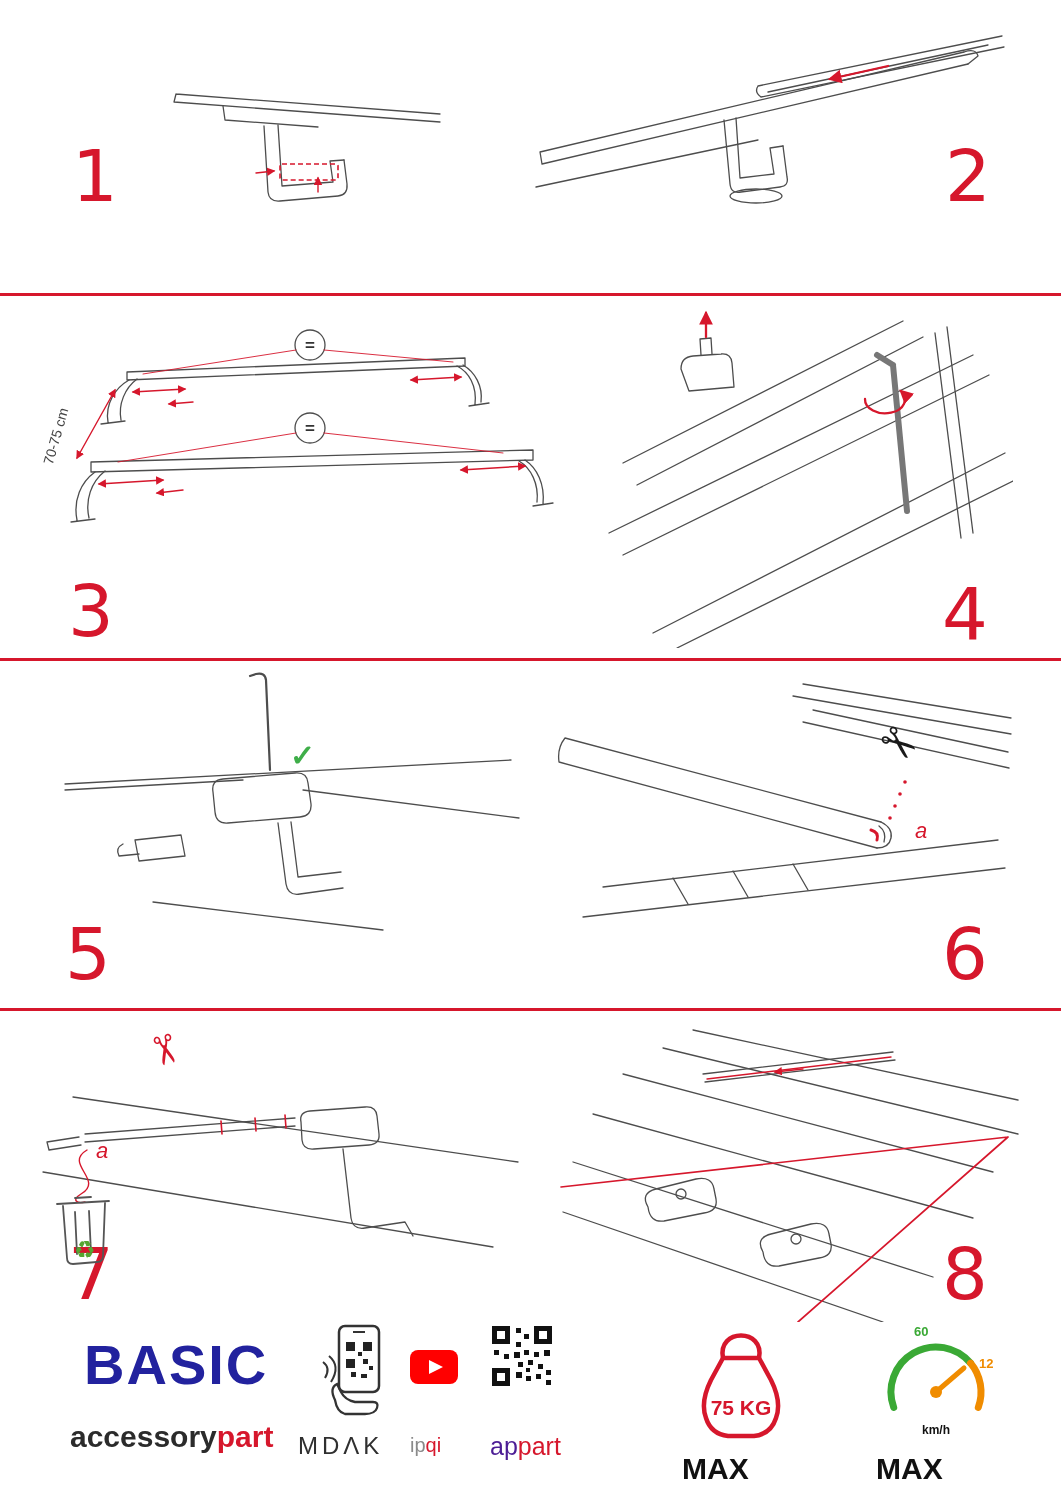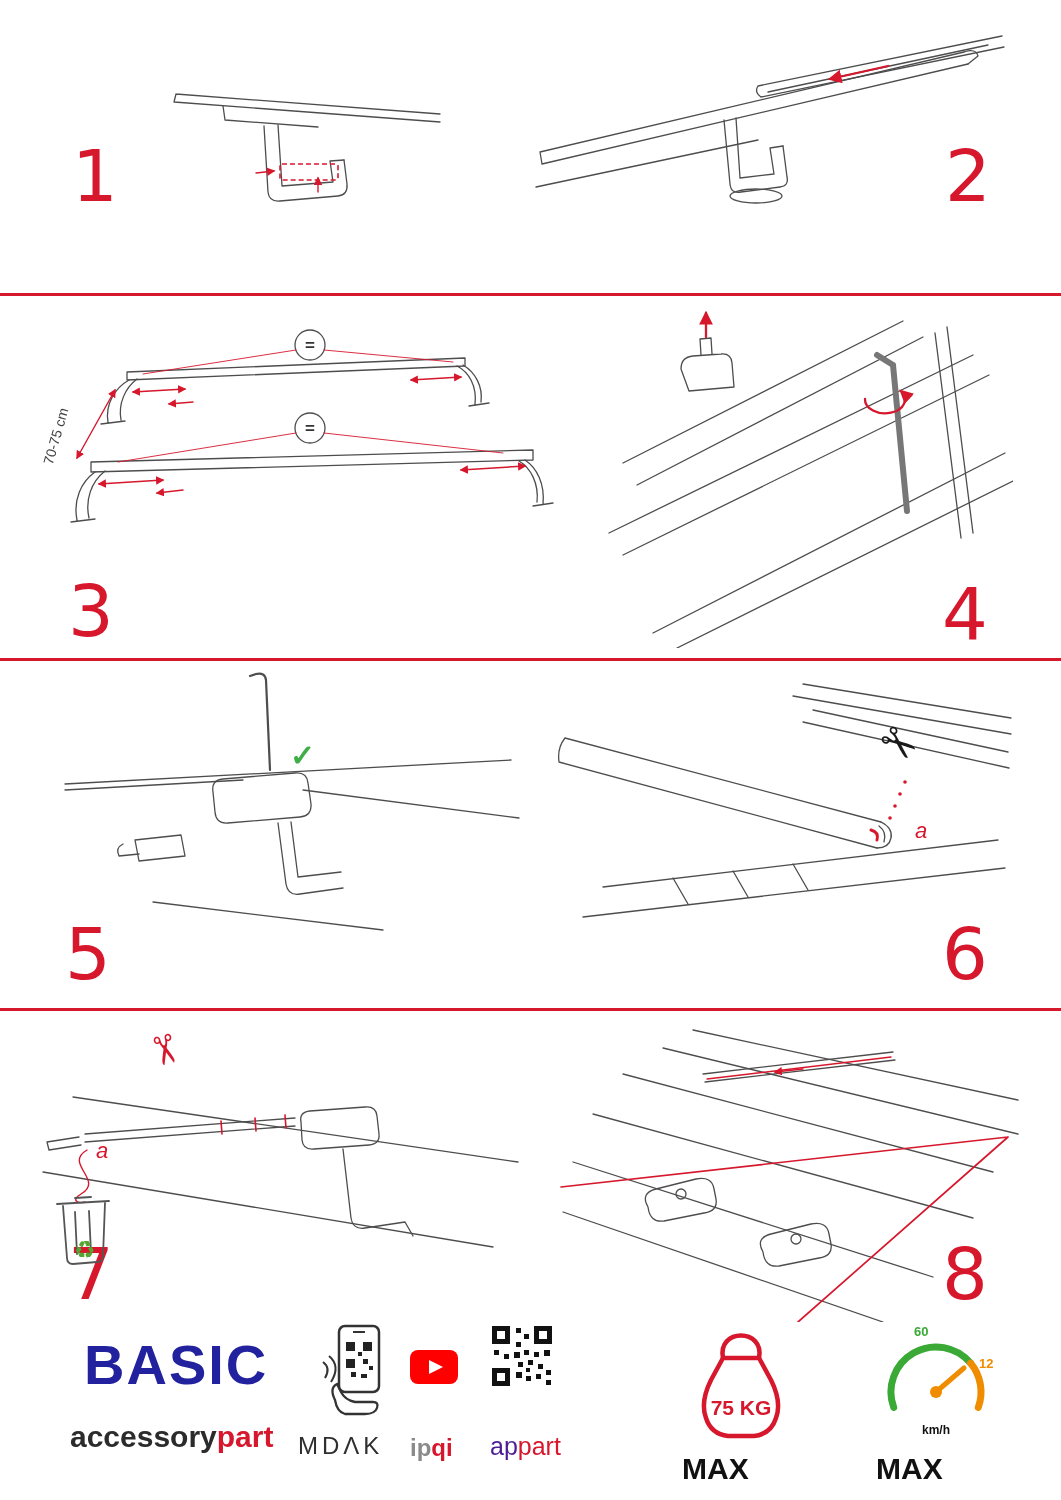--- a/index.html
+++ b/index.html
@@ -38,21 +38,21 @@
   .scissors.red{color:var(--red);font-size:40px;transform:rotate(75deg)}
   .recycle{position:absolute;color:#55a630;font-size:24px;font-family:"DejaVu Sans",sans-serif}
   
   .brand-basic{position:absolute;left:84px;top:1332px;font-size:56px;font-weight:bold;
     letter-spacing:2px;color:var(--blue);font-family:"Liberation Sans",sans-serif}
   .brand-sub{position:absolute;left:70px;top:1420px;font-size:30px;font-weight:bold;letter-spacing:0px}
   .brand-sub .l{color:#2b2b2b}
   .brand-sub .r{color:var(--red)}
   .logo-label{position:absolute;font-weight:bold;color:#3f3f3f}
   .mdak{left:298px;top:1432px;font-size:24px;letter-spacing:4px;font-weight:normal;color:#2f2f2f}
-  .ipqi{left:410px;top:1434px;font-size:24px;font-weight:bold}
+  .ipqi{left:410px;top:1434px;font-size:20px;font-weight:normal}
   .ipqi .l{color:#8a8a8a}
   .ipqi .r{color:var(--red)}
   .apline{left:490px;top:1432px;font-size:25px;font-weight:normal}
   .apline .l{color:#4c1d95}
   .apline .r{color:var(--red)}
   .max-label{position:absolute;width:118px;font-size:30px;font-weight:bold;color:#111;
     font-family:"Liberation Sans",sans-serif}
   .gauge-txt{font-family:"Liberation Sans",sans-serif;font-weight:bold}
 </style>
 </head>

